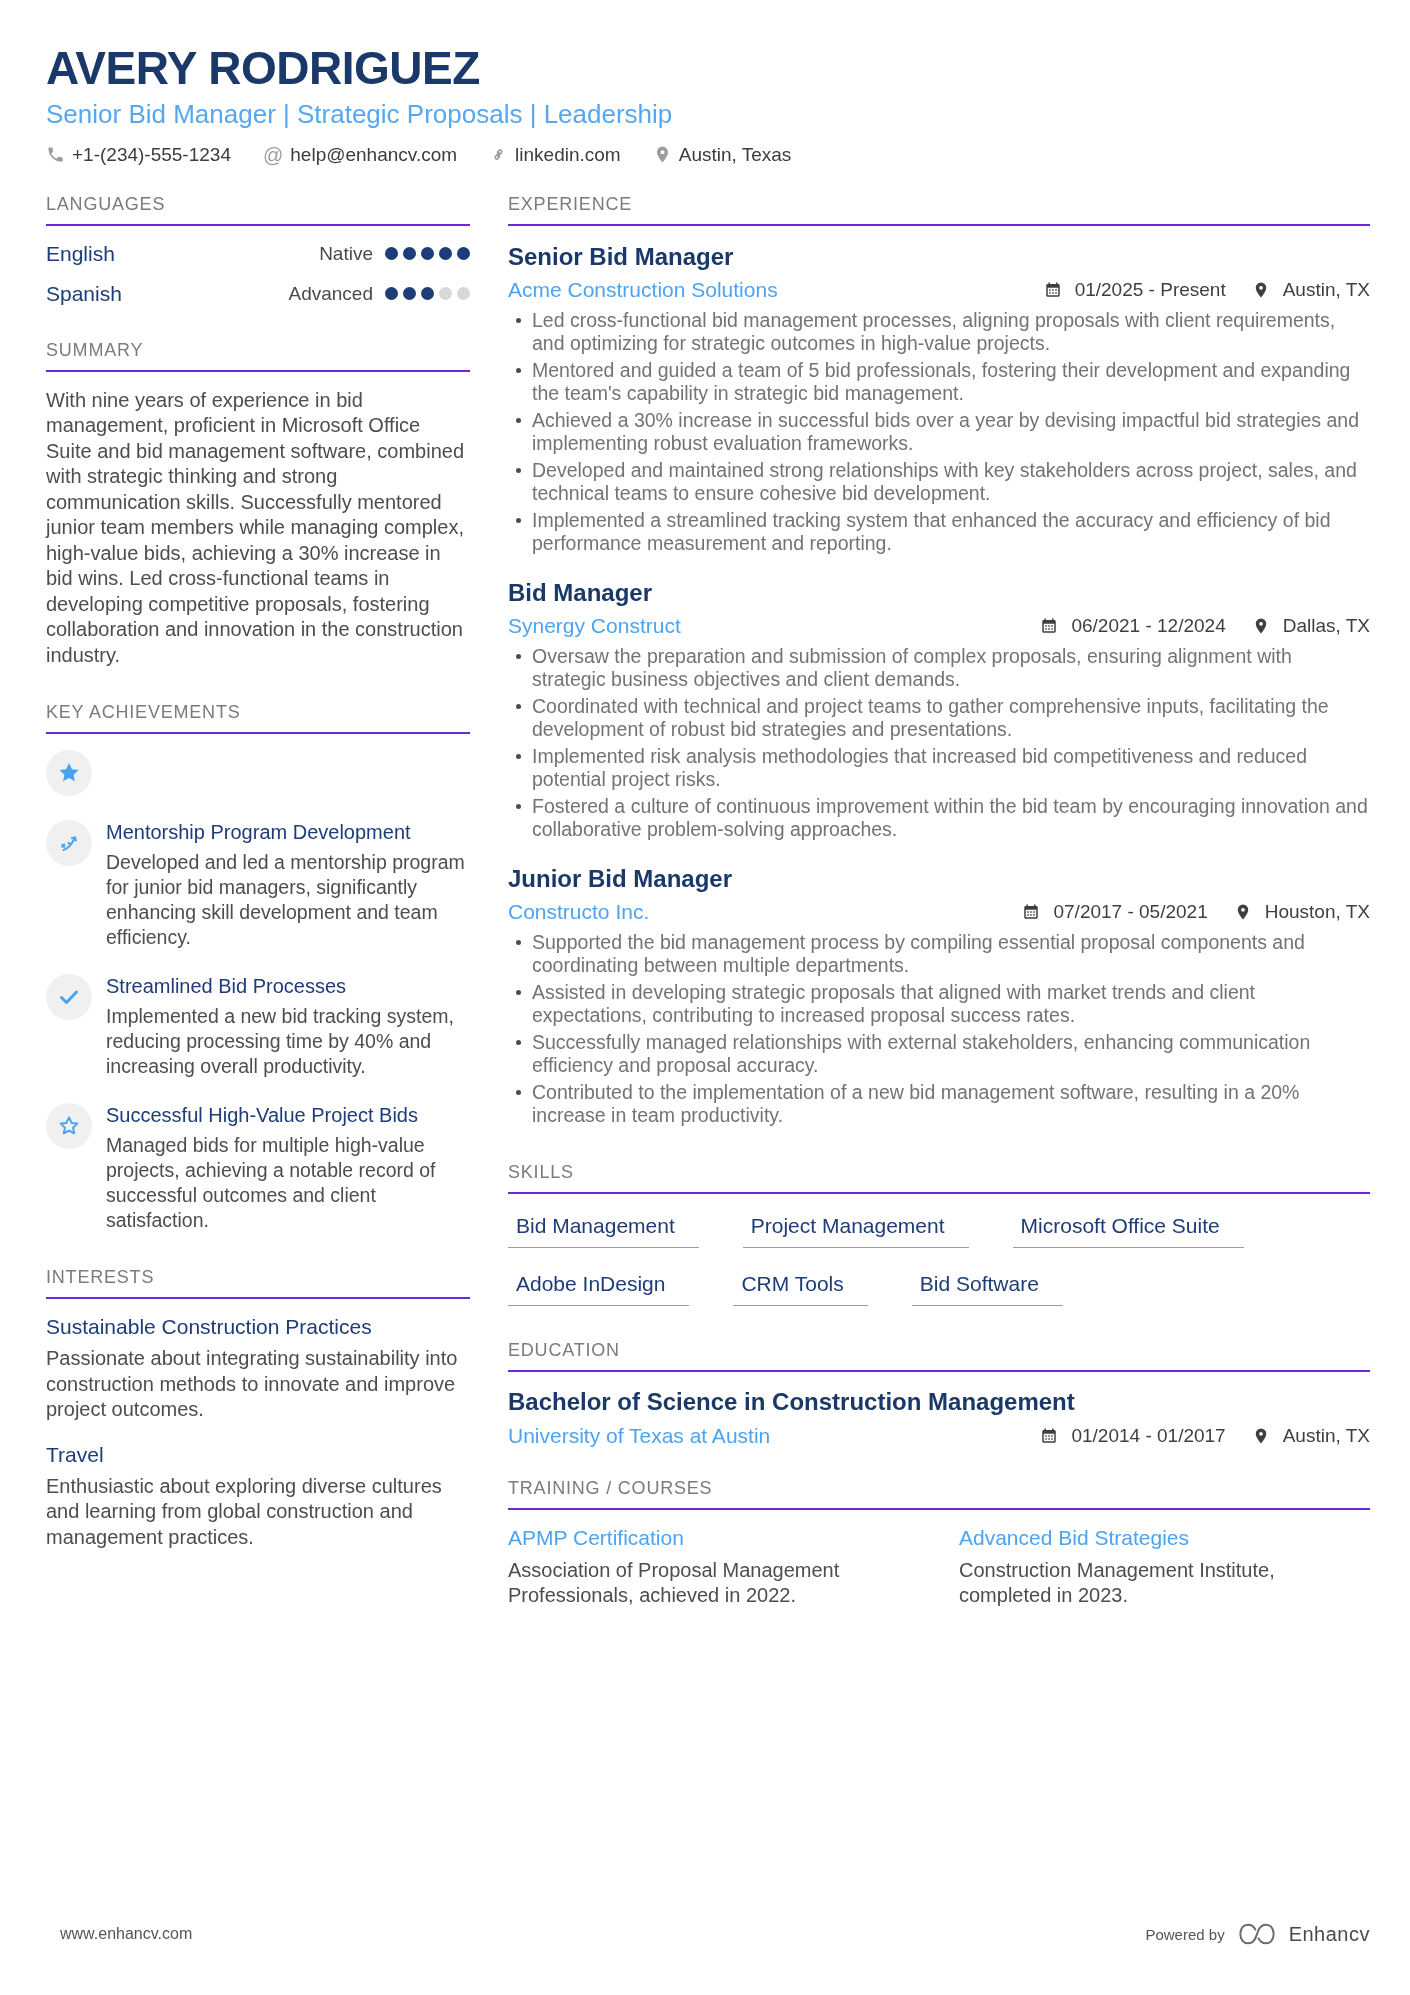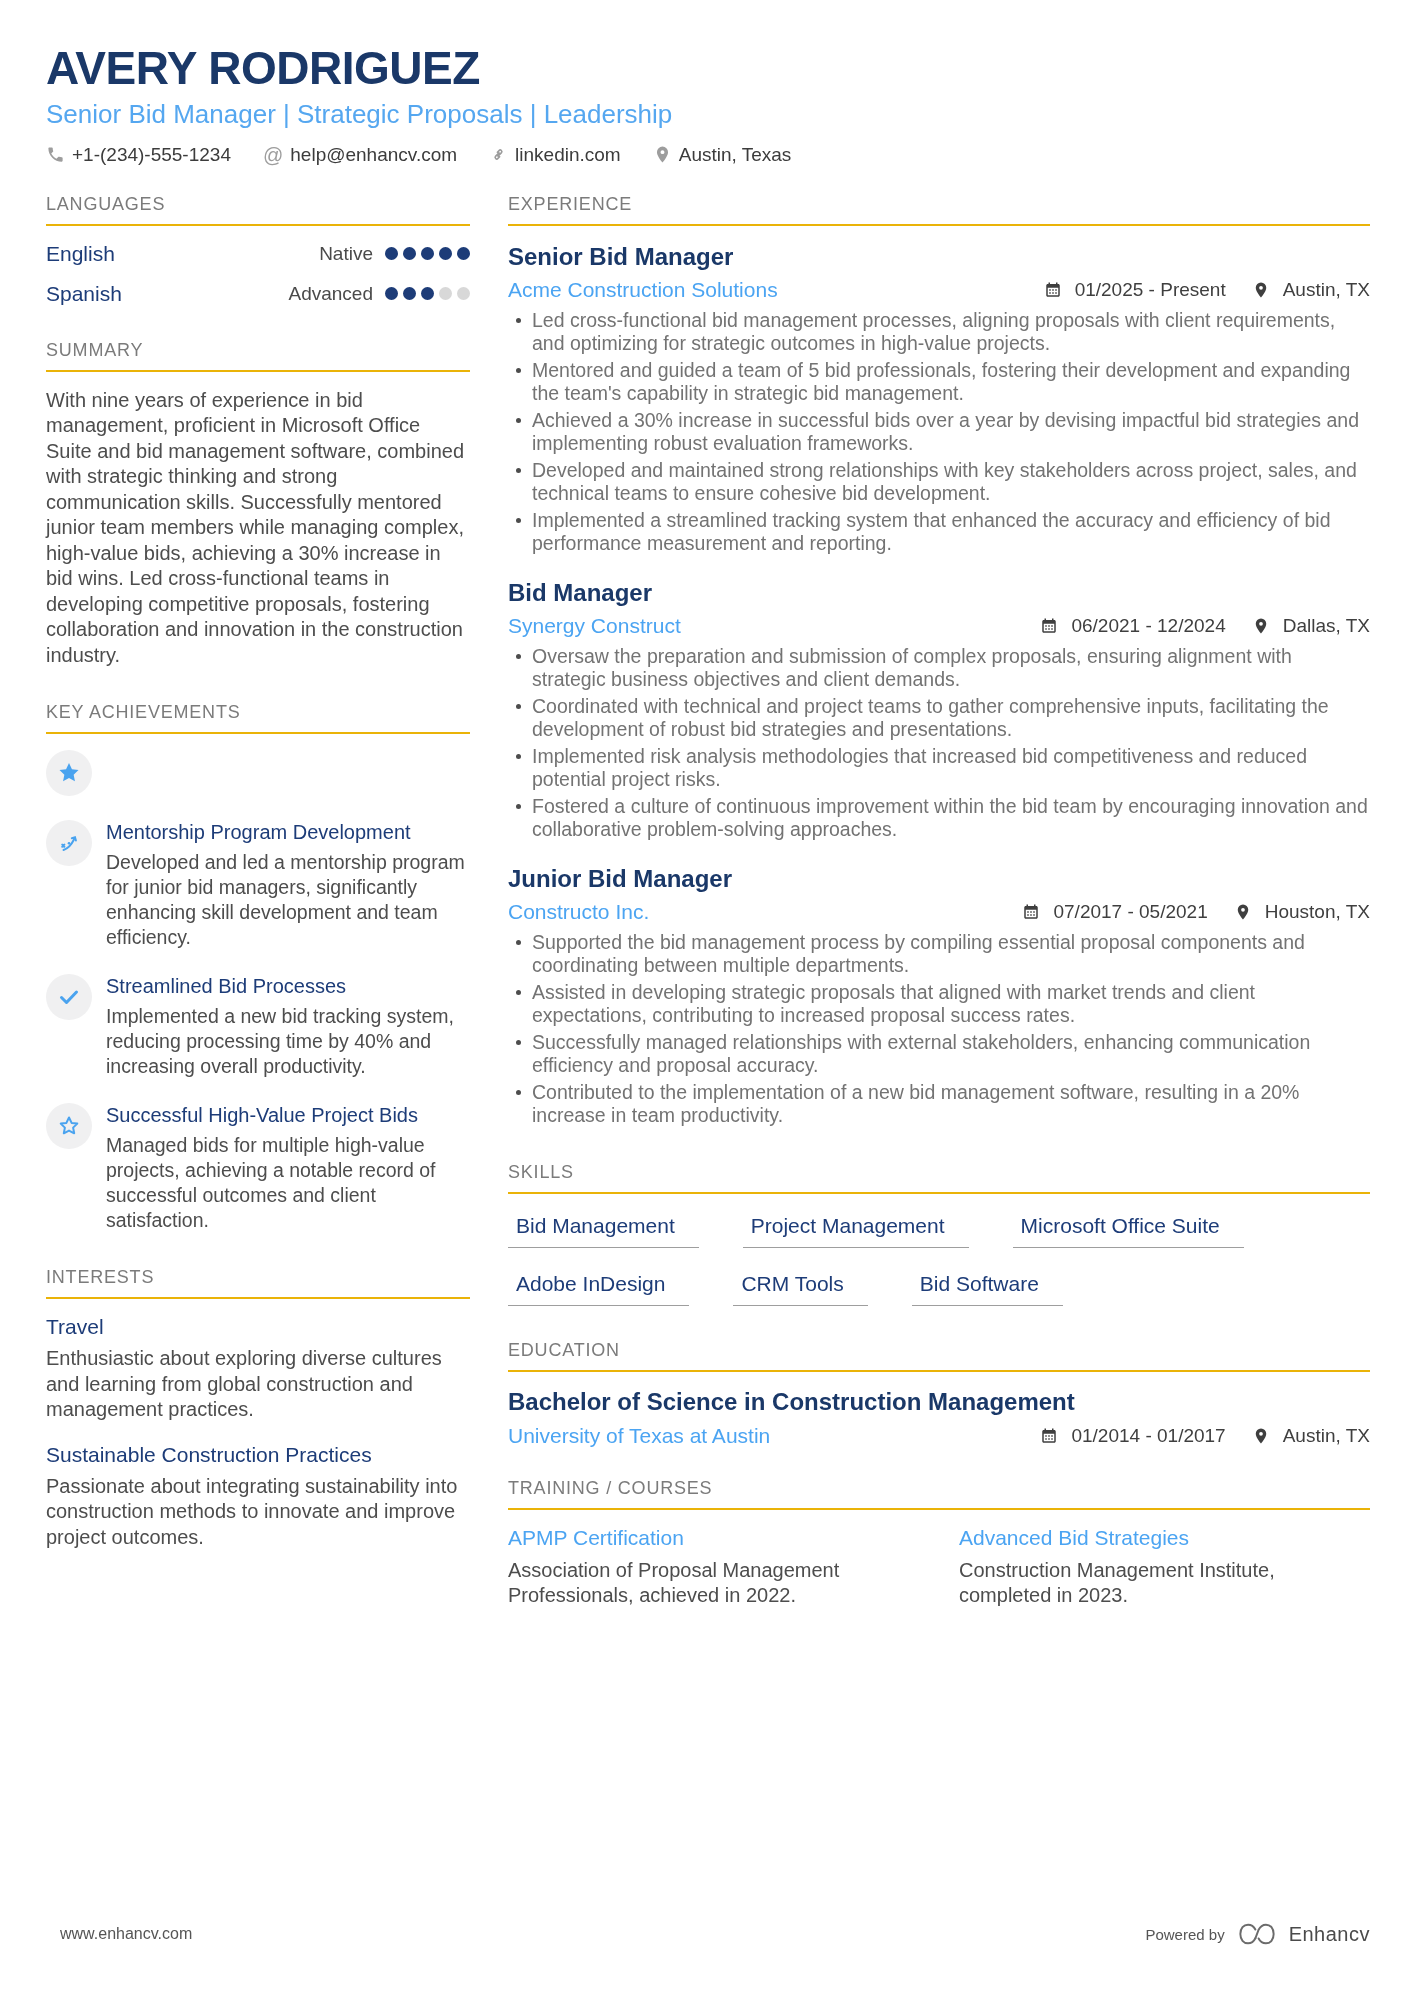--- a/index.html
+++ b/index.html
@@ -21,21 +21,21 @@
   .at-glyph { font-size:20px; color:#9d9d9d; line-height:1; }
 
   
   .columns { display:flex; gap:38px; margin-top:28px; }
   .col-left { width:424px; flex-shrink:0; }
   .col-right { flex:1; min-width:0; }
 
   .section { margin-bottom:34px; }
   .sec-h {
     font-size:18px; font-weight:400; color:#7b7b7b; letter-spacing:0.8px;
-    padding-bottom:9px; border-bottom:2px solid #eab308; margin-bottom:16px;
+    padding-bottom:9px; border-bottom:2px solid #6d28d9; margin-bottom:16px;
   }
 
   
   .lang-row { display:flex; align-items:center; margin-bottom:16px; }
   .lang-name { font-size:21px; color:#1d3c78; }
   .lang-right { margin-left:auto; display:flex; align-items:center; gap:12px; }
   .lang-level { font-size:19px; color:#4a4a4a; }
   .dots { display:inline-flex; gap:5px; }
   .dot { width:13px; height:13px; border-radius:50%; background:#d8d8d8; display:inline-block; }
   .dot.filled { background:#1d3c78; }
@@ -227,26 +227,26 @@
           <div>
             <div class="ach-title">Successful High-Value Project Bids</div>
             <div class="ach-text">Managed bids for multiple high-value projects, achieving a notable record of successful outcomes and client satisfaction.</div>
           </div>
         </div>
       </section>
 
       <section class="section">
         <h2 class="sec-h">INTERESTS</h2>
         <div class="int-item">
+          <div class="int-title">Sustainable Construction Practices</div>
+          <div class="body-text">Passionate about integrating sustainability into construction methods to innovate and improve project outcomes.</div>
+        </div>
+        <div class="int-item">
           <div class="int-title">Travel</div>
           <div class="body-text">Enthusiastic about exploring diverse cultures and learning from global construction and management practices.</div>
-        </div>
-        <div class="int-item">
-          <div class="int-title">Sustainable Construction Practices</div>
-          <div class="body-text">Passionate about integrating sustainability into construction methods to innovate and improve project outcomes.</div>
         </div>
       </section>
     </div>
 
     <div class="col-right">
 
       <section class="section">
         <h2 class="sec-h">EXPERIENCE</h2>
 
         <div class="job">

